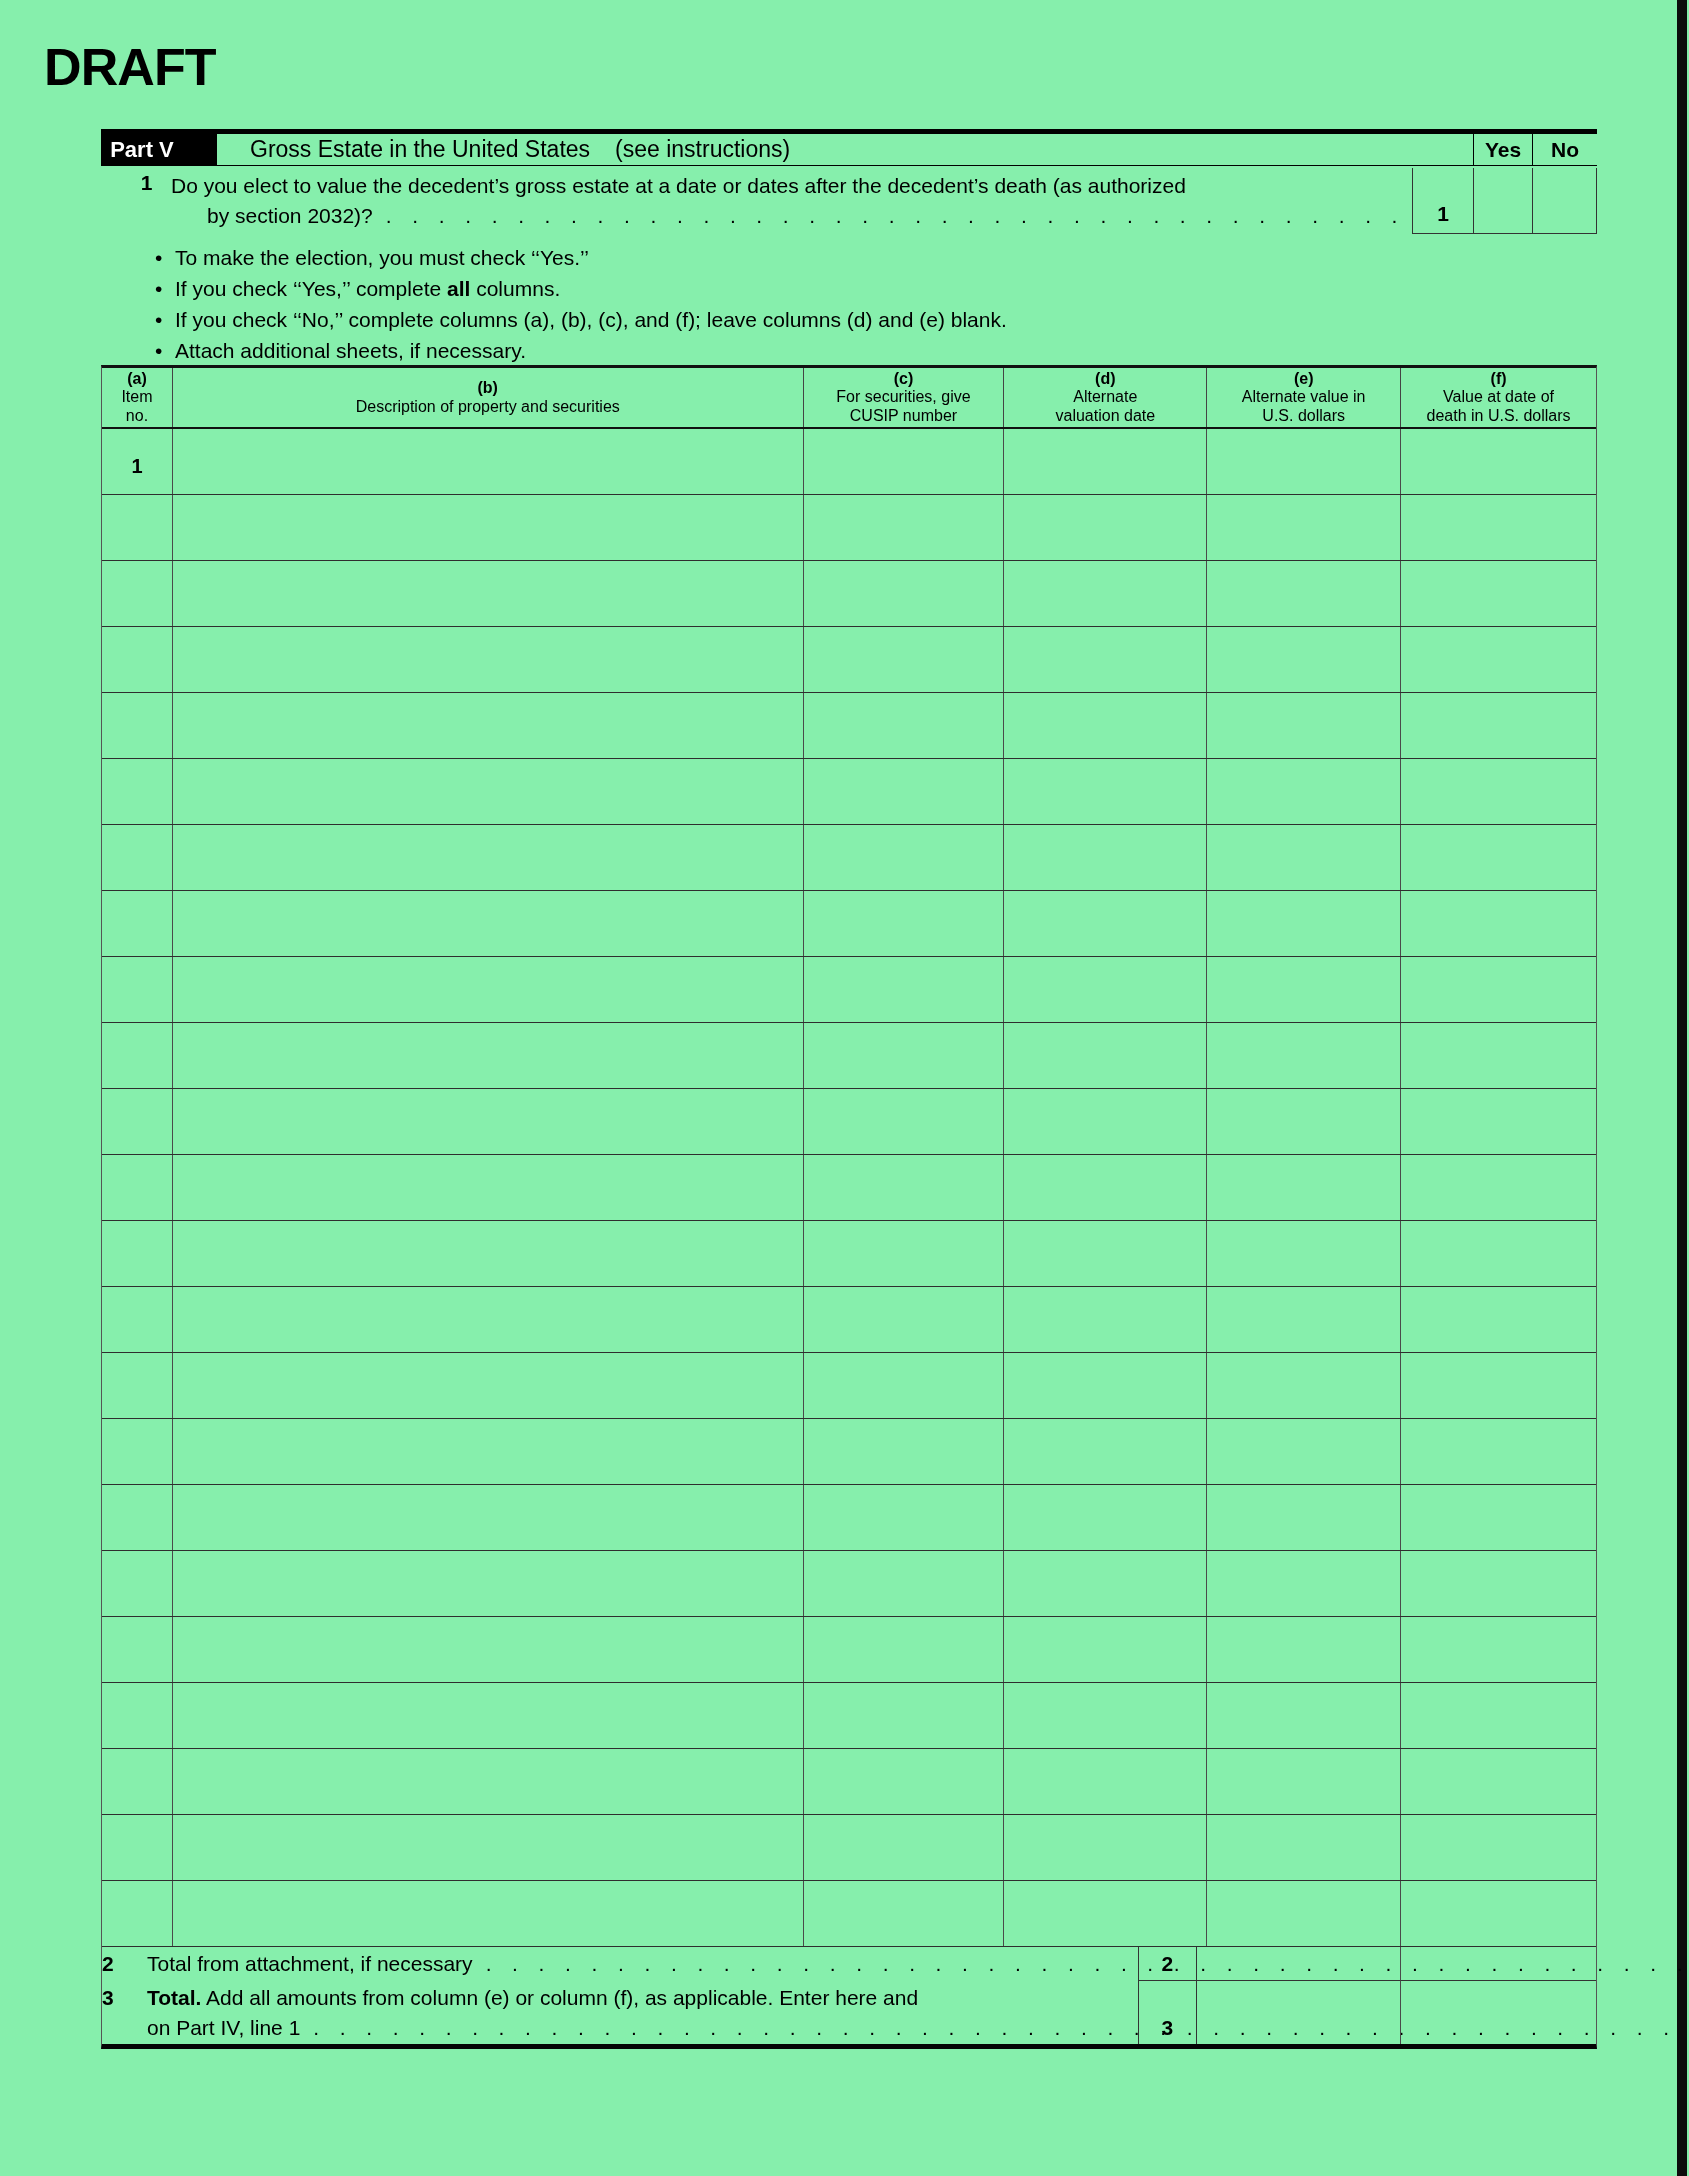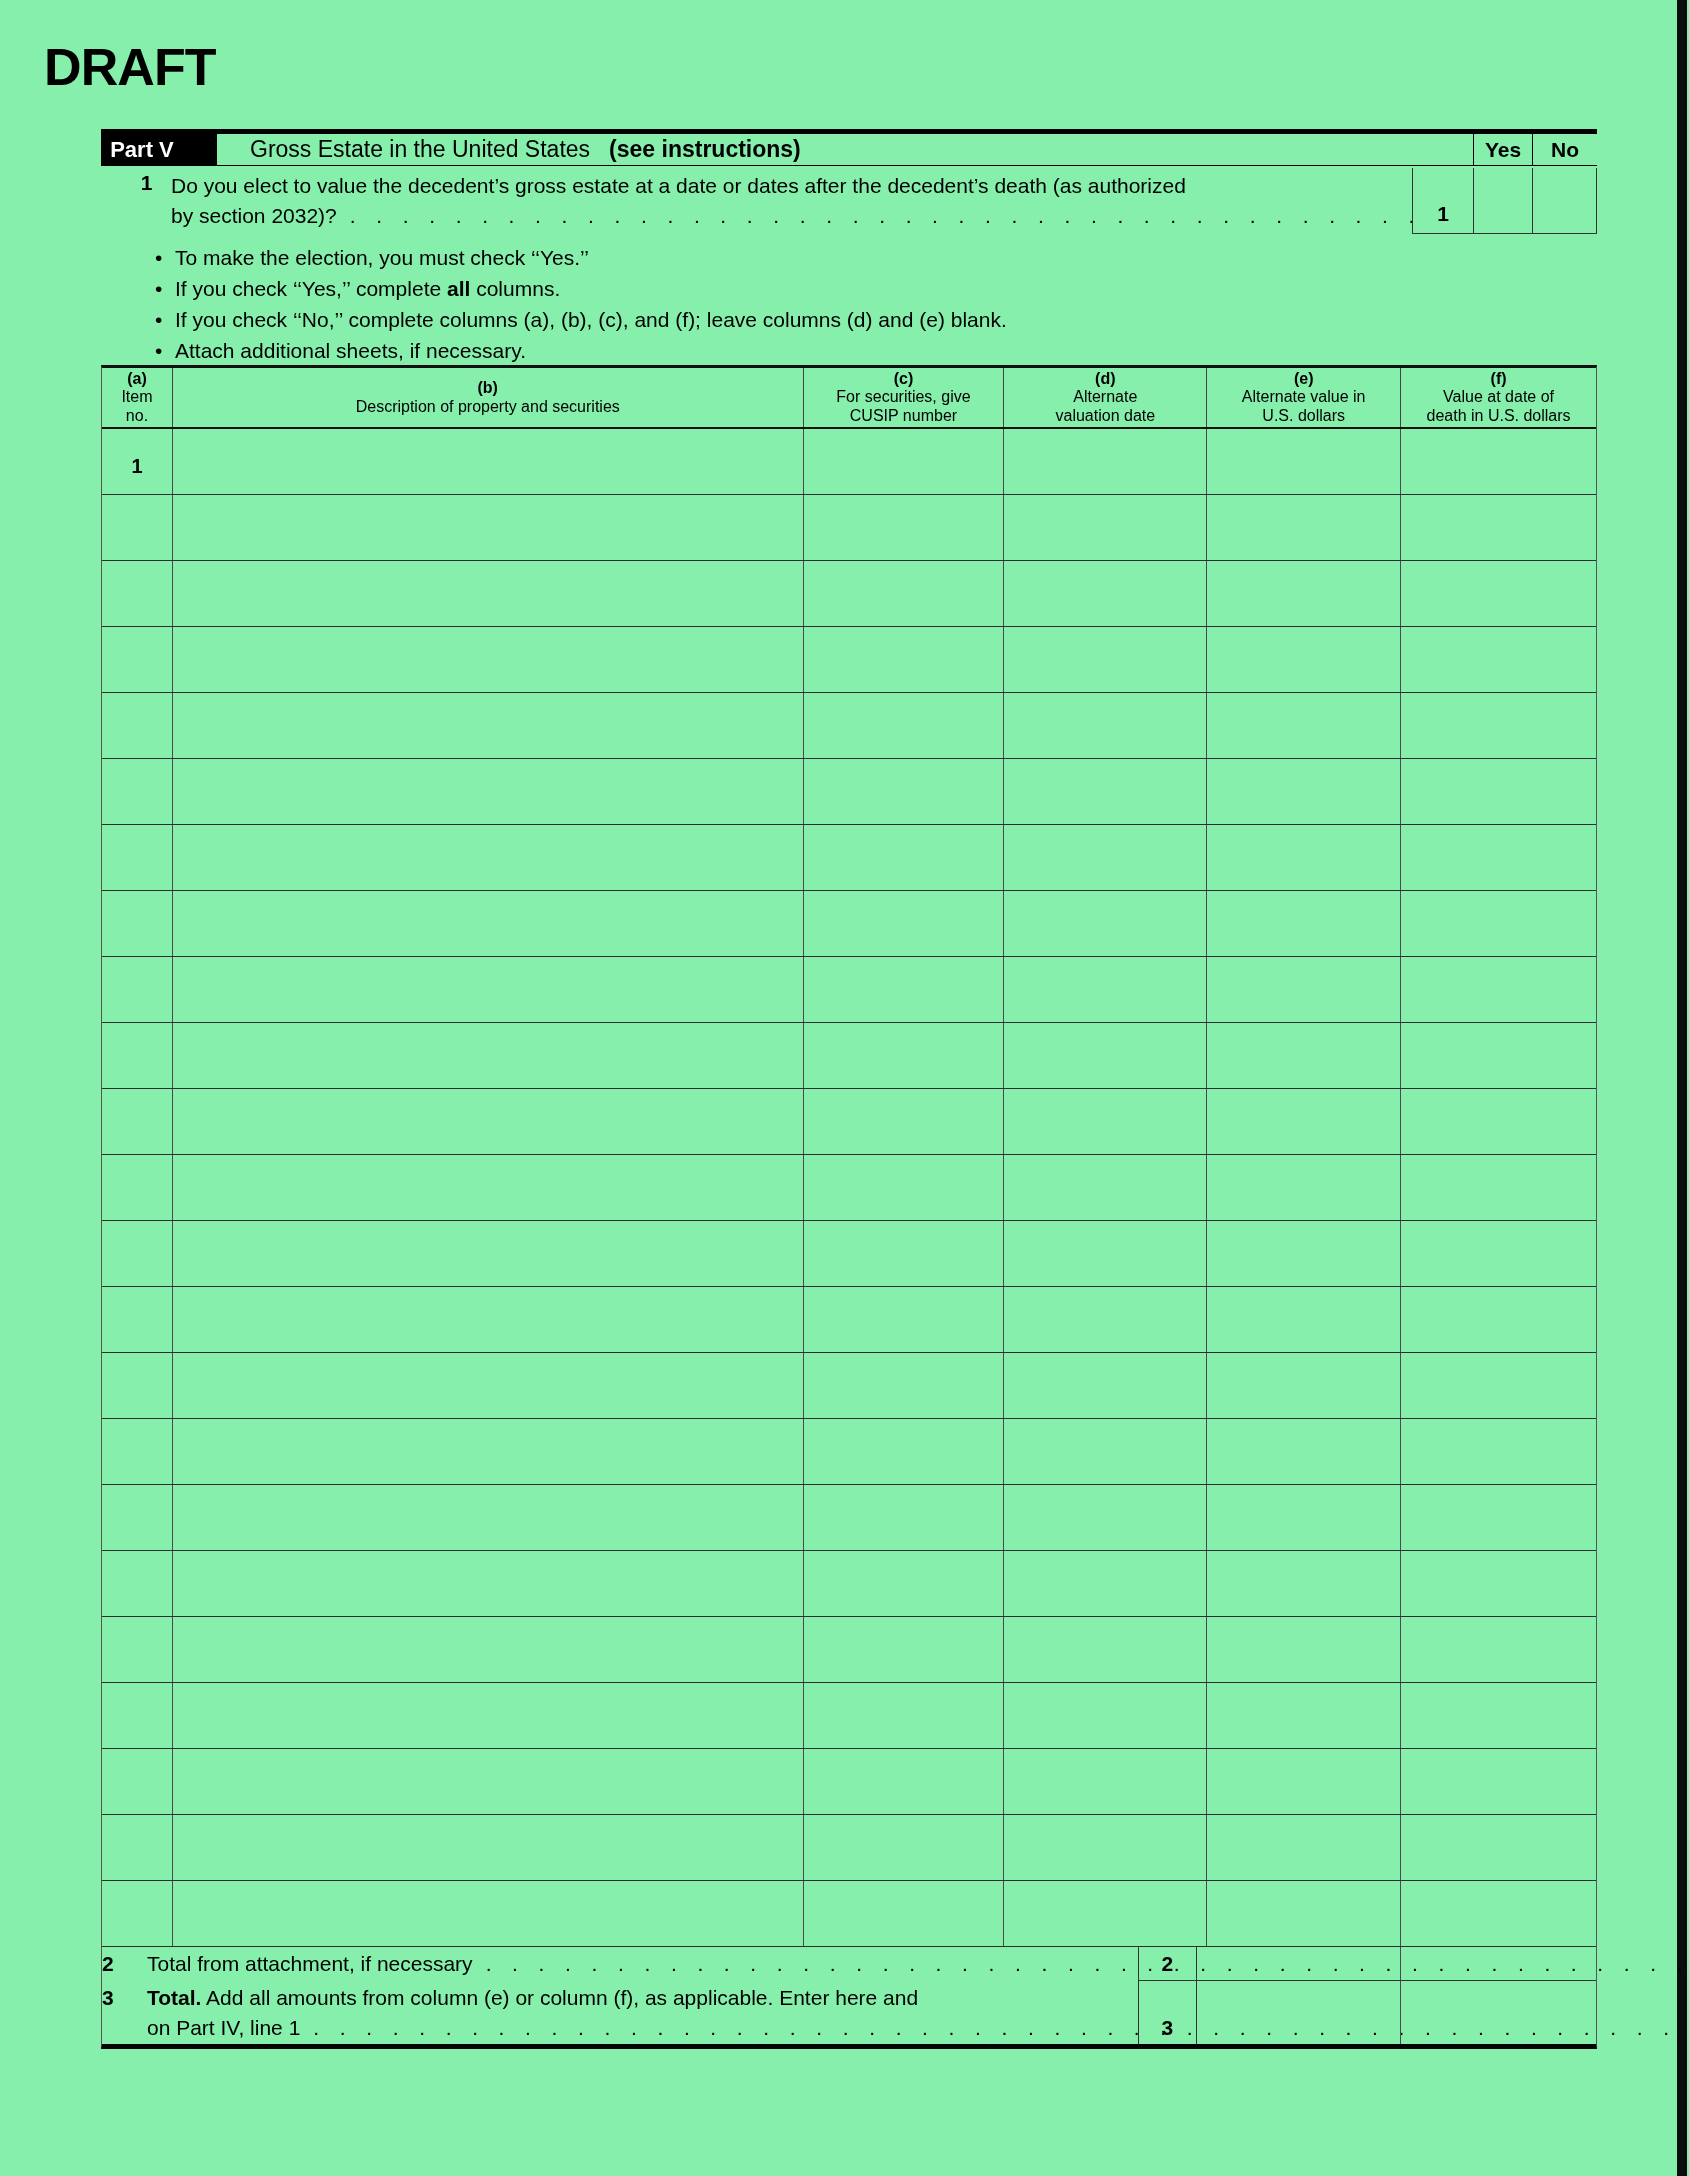--- a/index.html
+++ b/index.html
@@ -37,35 +37,35 @@
   .part-label {
     width: 116px; background: #000; color: #fff;
     font-size: 22px; font-weight: bold;
     display: flex; align-items: center; padding-left: 9.2px;
   }
   .part-title {
     flex: 1; display: flex; align-items: center; padding-left: 33px;
     font-size: 23px;
   }
   .part-title .t { font-weight: normal; }
-  .part-title .n { font-weight: bold; margin-left: 19px; }
+  .part-title .n { font-weight: normal; margin-left: 25px; }
   .yn-cell {
     display: flex; align-items: center; justify-content: center;
     font-size: 21px; font-weight: bold; border-left: 1.8px solid #000;
   }
   .yes-w { width: 59px; } .no-w { width: 65px; }
 
   
   .q-row {
     position: absolute; top: 168px; left: 101px; width: 1496px; height: 66px;
     display: flex;
   }
   .q-num { width: 70px; font-size: 21px; font-weight: bold; padding: 2.8px 18.5px 0 0; text-align: right; }
   .q-text { width: 1241px; font-size: 21px; line-height: 30px; padding-top: 2.8px; }
-  .q-l2 { display: flex; }
+  .q-l2 { display: flex; margin-left: 36px; }
   .q-l2 .lead { flex: 1; }
   .q-box { width: 61px; border-left: 1.8px solid #333; border-bottom: 1.8px solid #333;
     display: flex; align-items: flex-end; justify-content: center;
     font-size: 21px; font-weight: bold; padding-bottom: 7.4px; }
   .q-ansbox { border-left: 1.8px solid #333; border-bottom: 1.8px solid #333; }
   .q-yes { width: 59px; } .q-no { width: 65px; border-right: 1.8px solid #333; }
 
   
   .bullets { position: absolute; top: 242px; left: 155px; font-size: 21px; line-height: 31px; }
   .bullet-line { display: flex; }

